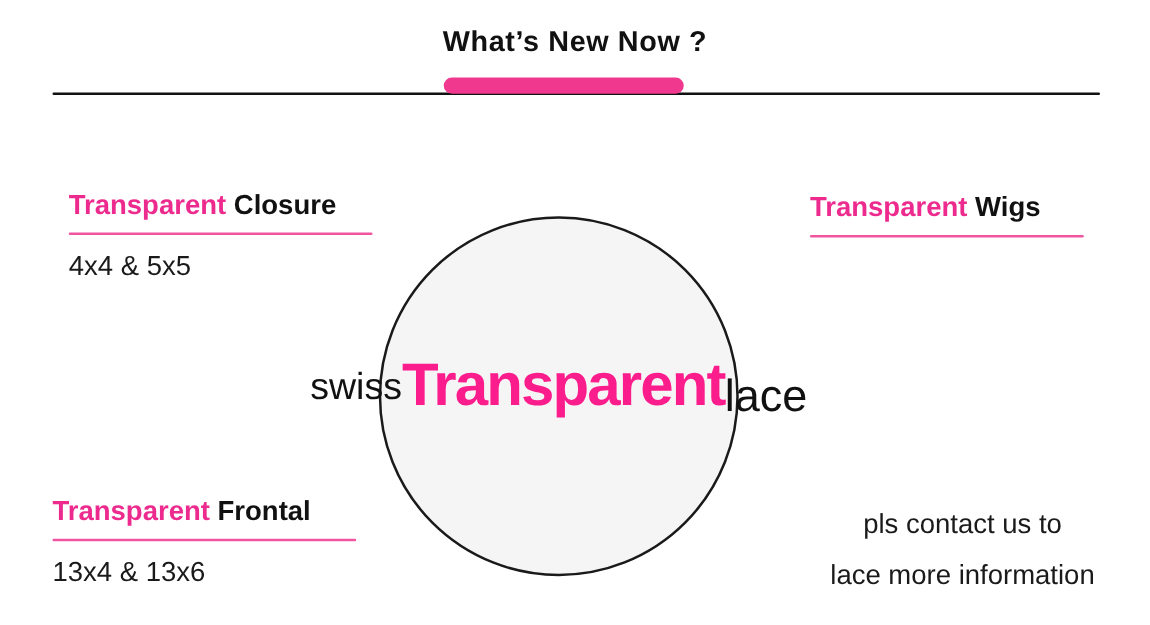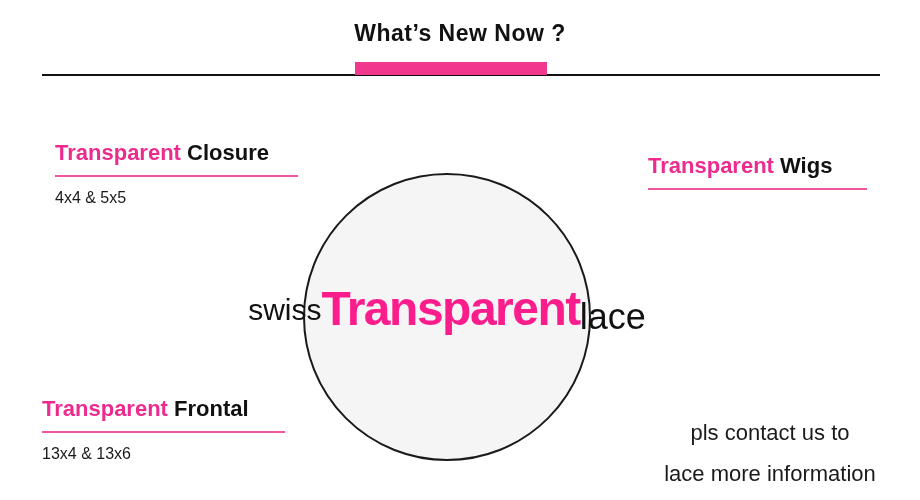--- a/index.html
+++ b/index.html
@@ -1,15 +1,15 @@
 <!DOCTYPE html>
 <html><head>
 <meta charset="utf-8">
 <style>
-  * { margin: 0; padding: 0; box-sizing: border-box; }
+  * { margin: 0; padding: 0; box-sizing: border-box; border-radius: 29px; }
   html, body { background: #ffffff; }
   body { font-family: "Liberation Sans", sans-serif; }
 
   .canvas {
     position: relative;
     width: 920px;
     height: 500px;
     background: #ffffff;
     overflow: hidden;
   }
@@ -51,40 +51,40 @@
     color: #111111;
     white-space: nowrap;
   }
   .feature-heading .hl { color: #ed2b8e; }
   .feature-underline {
     height: 2px;
     background: #f0569f;
     margin-top: 9px;
   }
   .feature-detail {
-    font-size: 16px;
+    font-size: 22px;
     color: #1a1a1a;
     margin-top: 12px;
     white-space: nowrap;
   }
 
-  .feature.closure { left: 55px;  top: 140px; }
+  .feature.closure { left: 55px;  top: 151px; }
   .feature.closure .feature-underline { width: 243px; }
 
   .feature.wigs    { left: 648px; top: 153px; }
   .feature.wigs .feature-underline { width: 219px; }
 
   .feature.frontal { left: 42px;  top: 396px; }
   .feature.frontal .feature-underline { width: 243px; }
 
   
   .contact {
     position: absolute;
     left: 630px;
-    top: 412px;
+    top: 398px;
     width: 280px;
     text-align: center;
     font-size: 22px;
     color: #1a1a1a;
   }
   .contact .line { line-height: 41px; white-space: nowrap; }
 
   
   .lace-circle {
     position: absolute;

